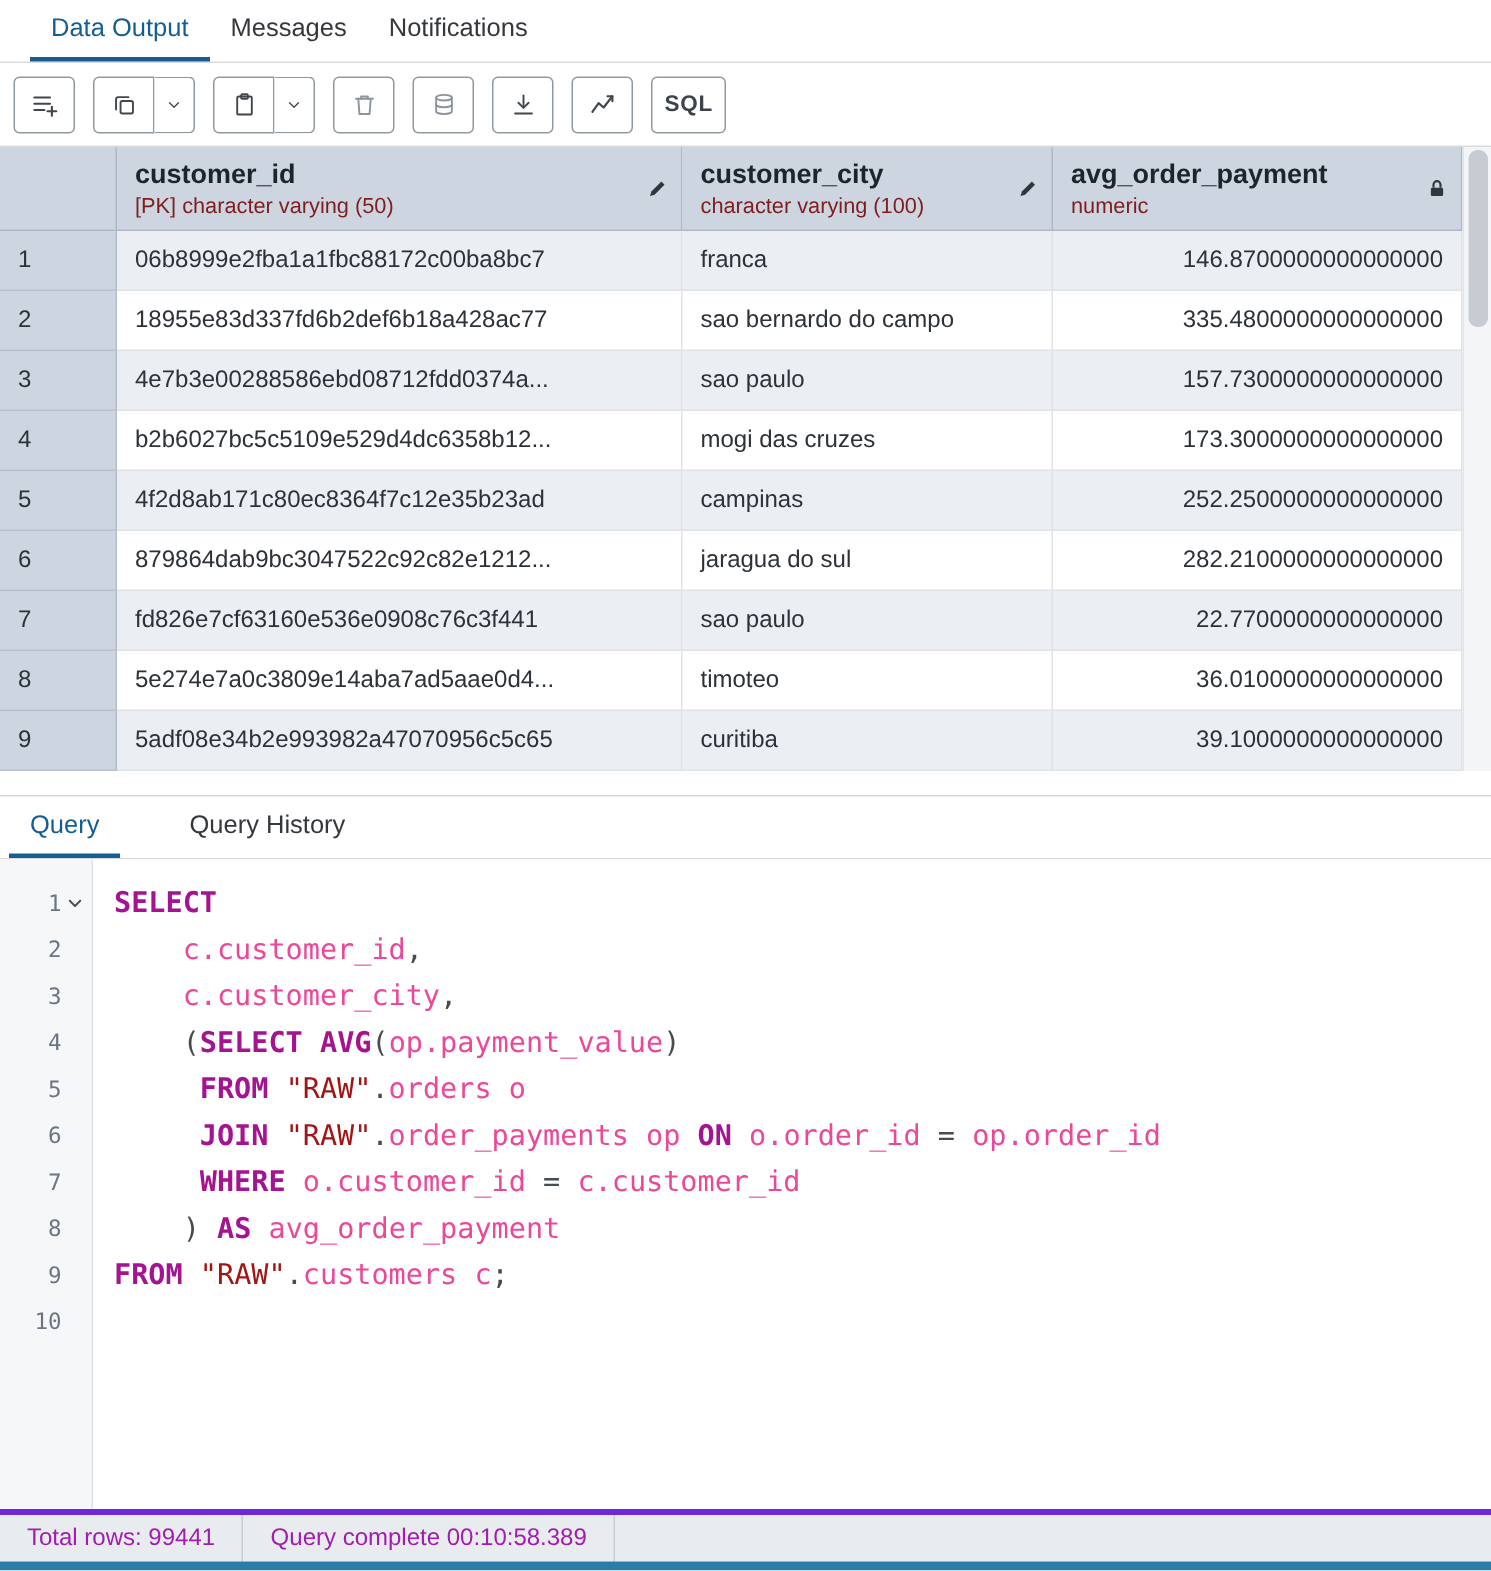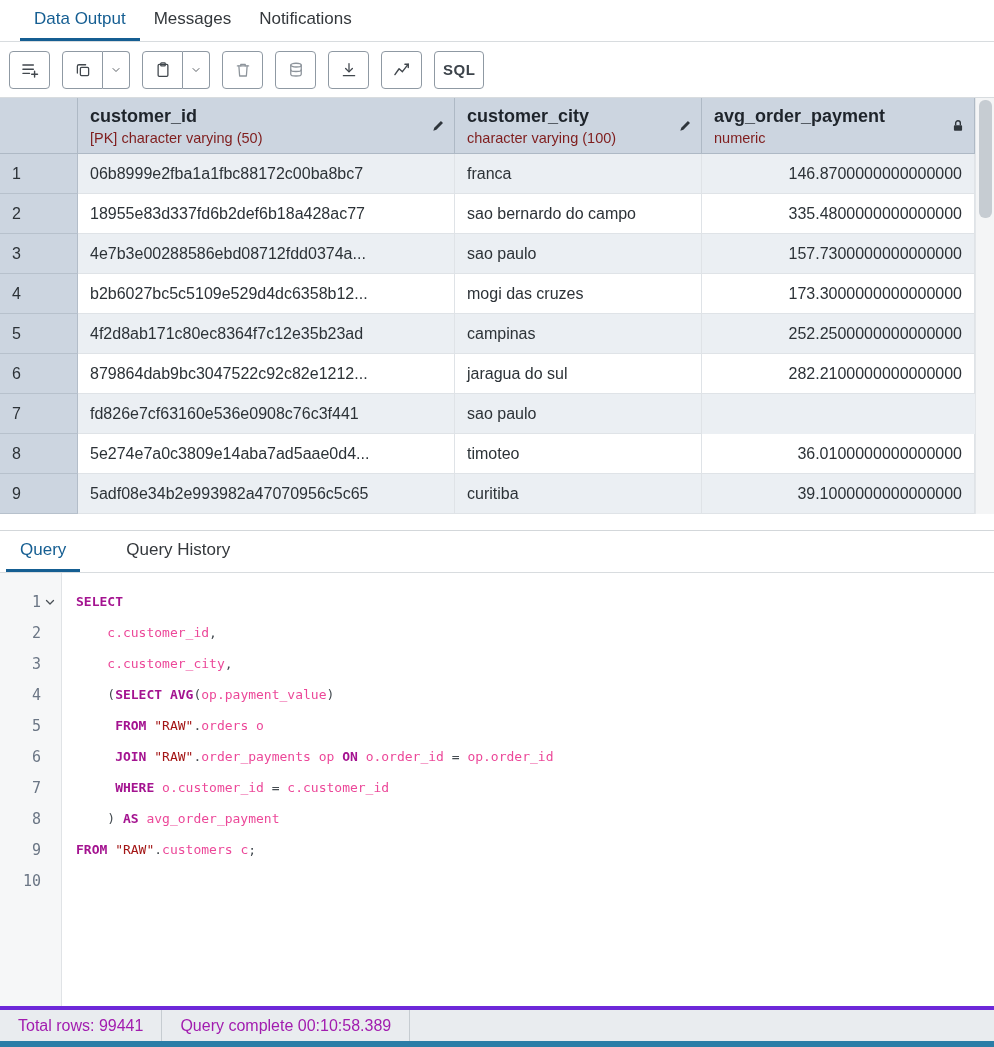--- a/index.html
+++ b/index.html
@@ -54,21 +54,21 @@
   
   .query-tabs { height: 43px; border-top: 1px solid #d3d7da; border-bottom: 1px solid #d8dcdf; display: flex; align-items: stretch; padding-left: 6px; background:#fff;gap:32px; }
 
   
   .editor { height: 433px; display: flex; background: #fff; font-family: "DejaVu Sans Mono", monospace; }
   .gutter { width: 62px; background: #f6f7f8; border-right: 1px solid #e0e3e6; padding-top: 13px; }
   .gutter-line { height: 31px; display: flex; align-items: center; justify-content: flex-end; padding-right: 2px; }
   .ln { font-size: 15px; color: #6b7685; text-align: right; min-width: 26px; }
   .fold { width: 18px; text-align: center; line-height: 0; }
   .code { flex: 1; padding: 13px 0 0 14px; cursor: text; }
-  .code-line { height: 31px; display: flex; align-items: center; font-size: 13px; white-space: pre; }
+  .code-line { height: 31px; display: flex; align-items: center; font-size: 19px; white-space: pre; }
   .tok-k { color: #a41390; font-weight: bold; }
   .tok-v { color: #ec4899; }
   .tok-s { color: #a31515; }
   .tok-p { color: #454c52; }
   .tok-pl { color: #333333; }
 
   
   .status-bar { height: 35px; background: #e9ecef; border-top: 4px solid #6d28d9; display: flex; align-items: stretch; font-size: 16px; color: #a21caf; }
   .status-cell { display: flex; align-items: center; padding: 0 18px; border-right: 1px solid #c6ccd1; white-space: nowrap; }
   .bottom-edge { height: 6px; background: #2a7da7; }
@@ -243,20 +243,21 @@
         <div class="grid-row">
           <div class="cell rownum">6</div>
           <div class="cell c-id">879864dab9bc3047522c92c82e1212...</div>
           <div class="cell c-city">jaragua do sul</div>
           <div class="cell c-avg">282.2100000000000000</div>
         </div>
         <div class="grid-row">
           <div class="cell rownum">7</div>
           <div class="cell c-id">fd826e7cf63160e536e0908c76c3f441</div>
           <div class="cell c-city">sao paulo</div>
+          <div class="cell c-avg">22.7700000000000000</div>
         </div>
         <div class="grid-row">
           <div class="cell rownum">8</div>
           <div class="cell c-id">5e274e7a0c3809e14aba7ad5aae0d4...</div>
           <div class="cell c-city">timoteo</div>
           <div class="cell c-avg">36.0100000000000000</div>
         </div>
         <div class="grid-row">
           <div class="cell rownum">9</div>
           <div class="cell c-id">5adf08e34b2e993982a47070956c5c65</div>

